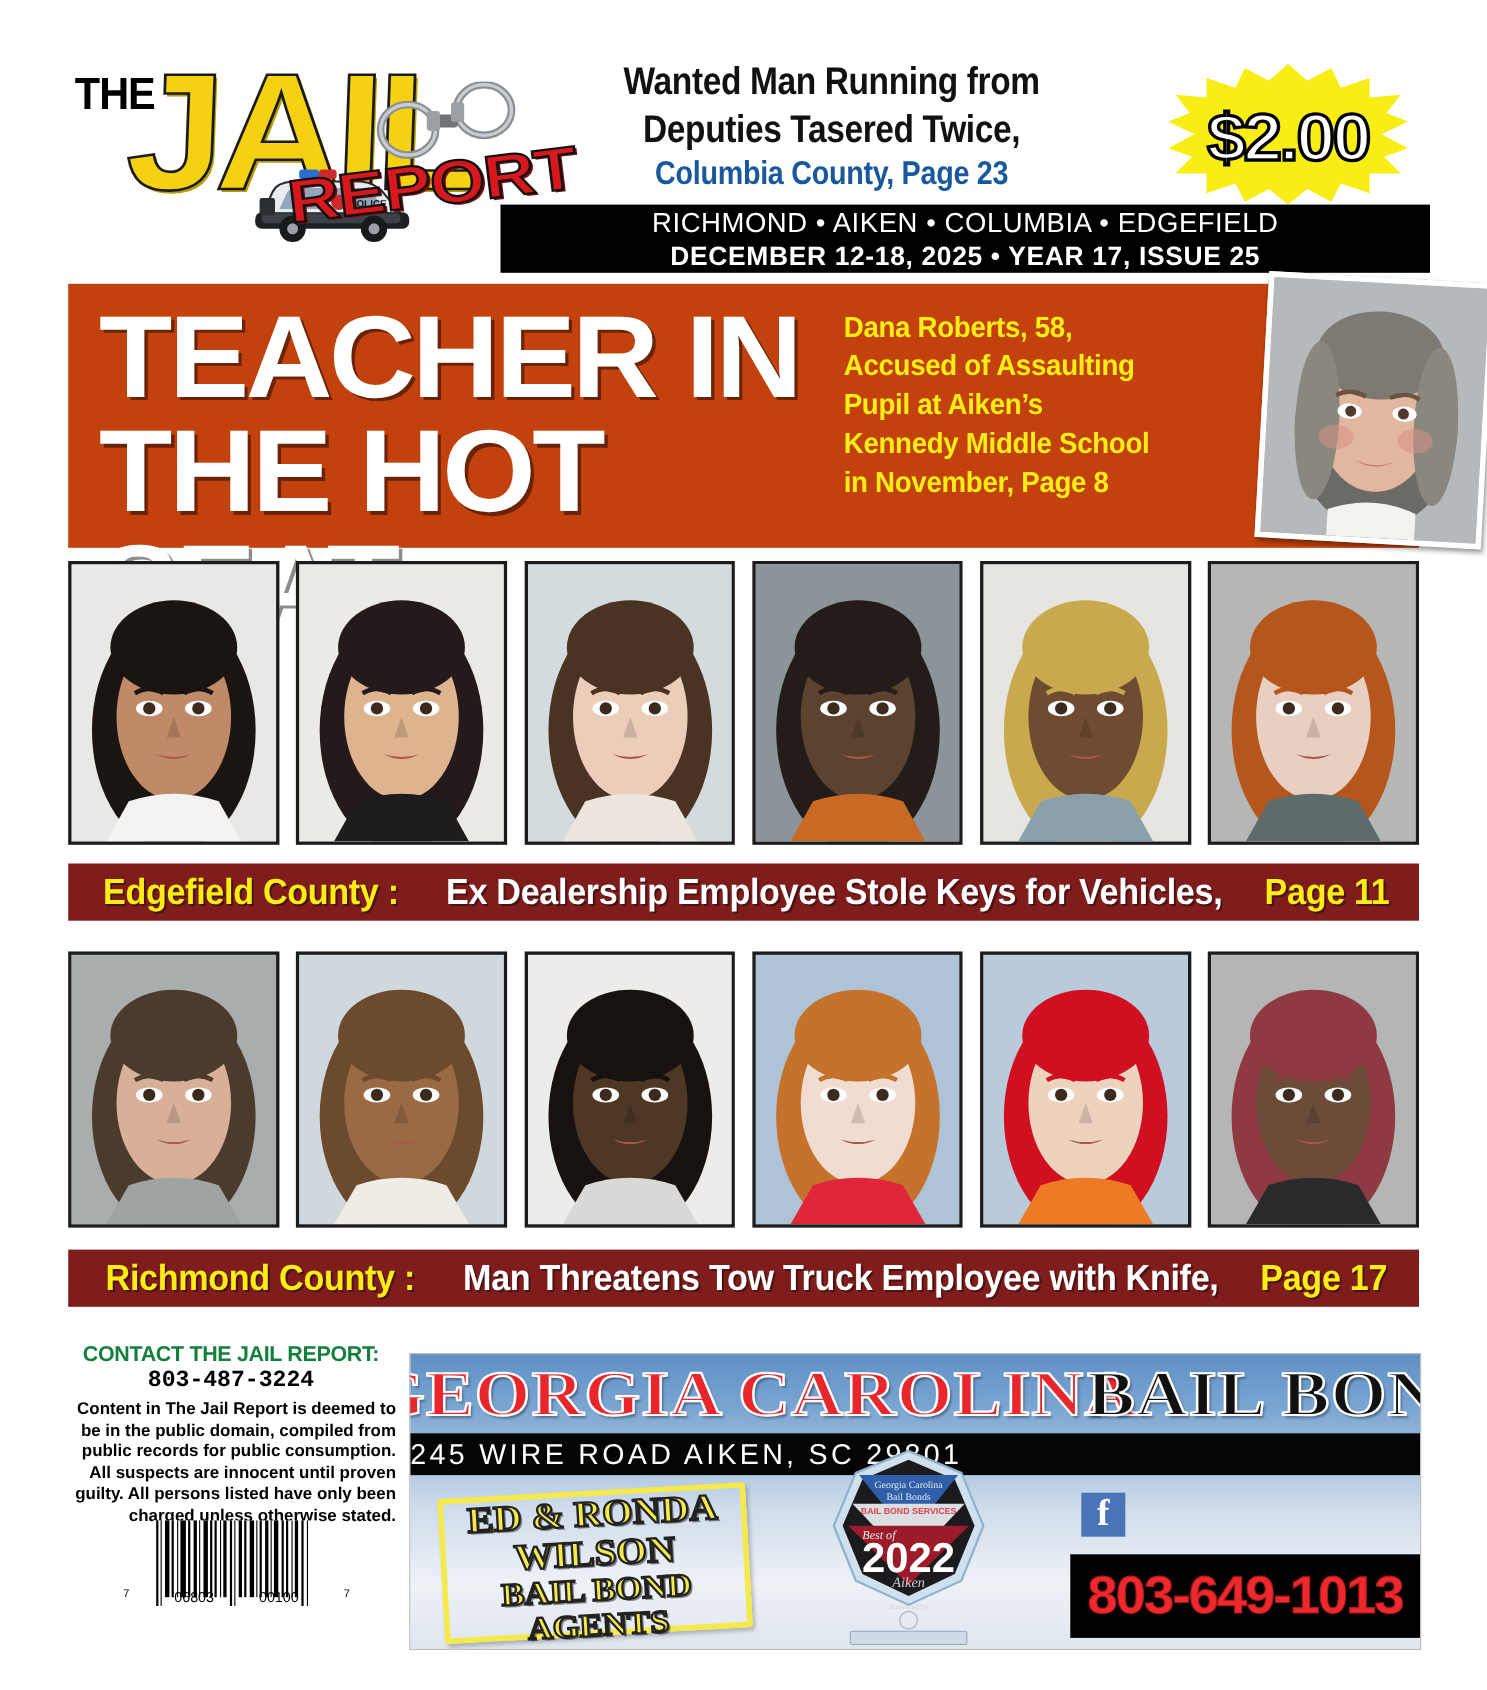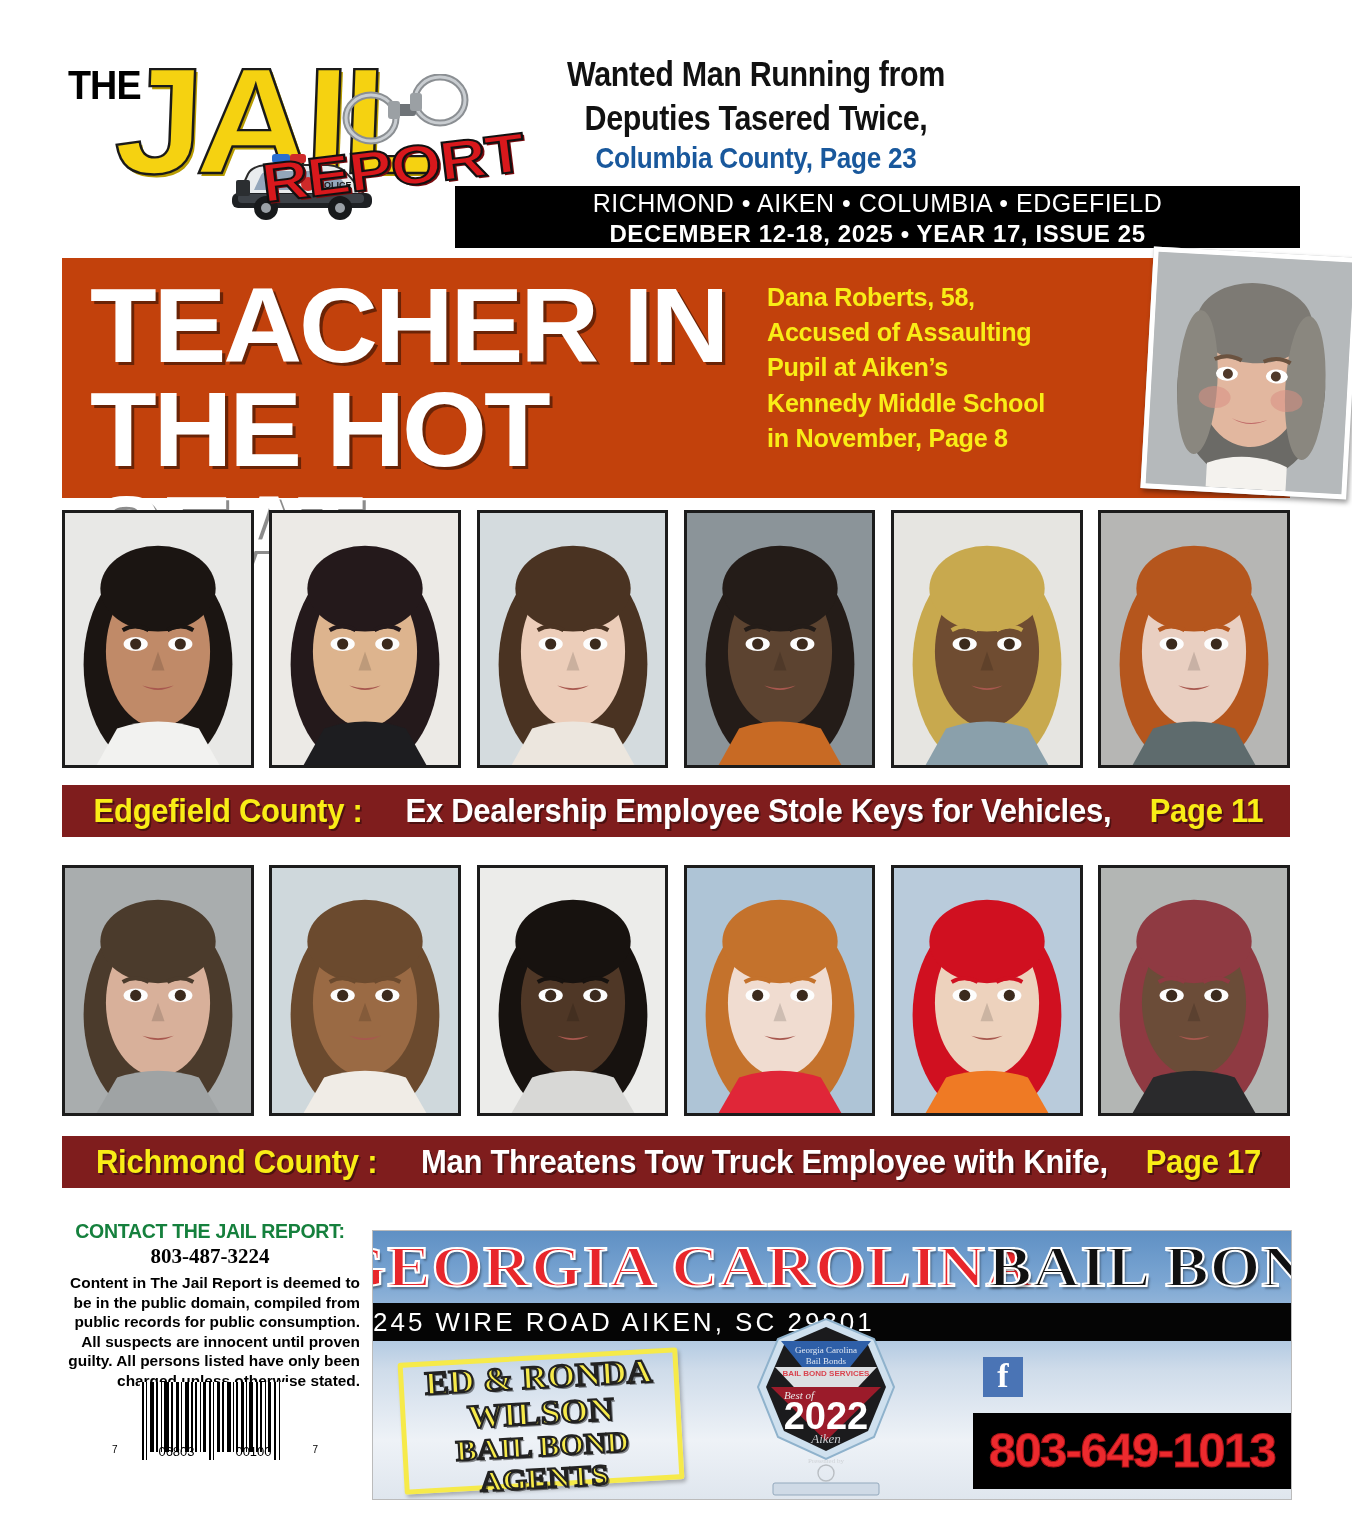--- a/index.html
+++ b/index.html
@@ -156,21 +156,21 @@
 
   
   .contact {
     position:absolute; left:60px; top:1220px; width:300px;
   }
   .c-title {
     font-family:"Liberation Sans", sans-serif; font-weight:bold;
     font-size:19.5px; color:#15803d; text-align:center; letter-spacing:-.3px;
   }
   .c-phone {
-    font-family:Liberation Serif, serif; font-weight:bold;
+    font-family:Liberation Mono, monospace; font-weight:bold;
     font-size:21px; color:#000; text-align:center; margin-top:1px;
   }
   .c-body {
     font-family:"Liberation Sans", sans-serif; font-weight:bold;
     font-size:15.4px; color:#000; line-height:1.27; margin-top:4px;
     text-align:right;
   }
   .barcode {
     position:absolute; left:140px; top:1382px;
     width:150px; height:95px;
@@ -292,20 +292,24 @@
 
       <div class="logo-report">REPORT</div>
     </div>
 
     <div class="teaser">
       <div class="teaser-l">Wanted Man Running from</div>
       <div class="teaser-l">Deputies Tasered Twice,</div>
       <div class="teaser-blue">Columbia County, Page 23</div>
     </div>
 
+    <div class="starburst">
+      <div class="star-shape"></div>
+      <div class="price">$2.00</div>
+    </div>
 
     <div class="blackbar">
       <div class="bb-counties">RICHMOND • AIKEN • COLUMBIA • EDGEFIELD</div>
       <div class="bb-date">DECEMBER 12-18, 2025 • YEAR 17, ISSUE 25</div>
     </div>
   </div>
 
   <div class="hero">
     <div class="hero-head">
       <div>TEACHER IN</div>

